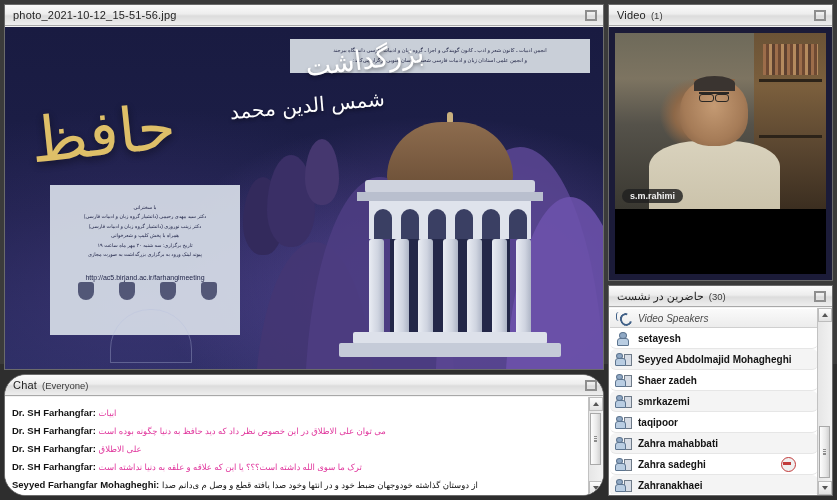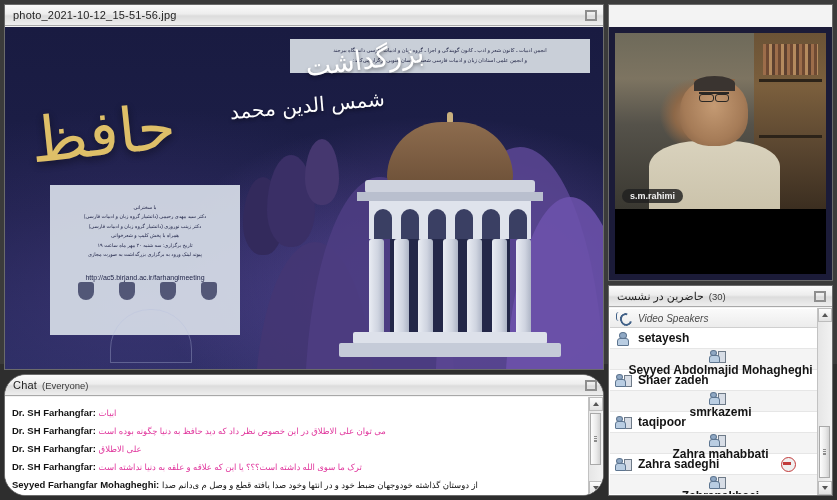--- a/index.html
+++ b/index.html
@@ -364,26 +364,27 @@
     border-bottom: 1px solid #cfcfcf;
     font-size: 10px;
     font-style: italic;
     color: #4a4a4a;
   }
   .att-row {
     display: flex; align-items: center;
     height: 20px;
     padding-left: 6px;
     border-bottom: 1px solid #e6e6e6;
-    font-size: 12px;
+    font-size: 10px;
     color: #141414;
     position: relative;
     font-weight: bold;
-  }
-  .att-row.alt { background: #f4f4f4; flex-direction: column; }
+    border-radius: 6px;
+  }
+  .att-row.alt { background: #f4f4f4; }
   .att-row .nm { margin-left: 7px; white-space: nowrap; }
 
   
   .ic { width: 15px; height: 14px; position: relative; flex: 0 0 auto; }
   .ic-user::before {
     content: ""; position: absolute; left: 3px; top: 1px;
     width: 6px; height: 5px; border-radius: 50%;
     background: #8fa8c4; border: 1px solid #5d7590;
   }
   .ic-user::after {
@@ -583,20 +584,30 @@
         </div>
       <div class="vscroll">
         <div class="btn up"></div>
         <div class="thumb" style="top:16px;height:52px;"></div>
         <div class="btn down"></div>
       </div>
     </div>
   </div>
 
   <div class="pod" id="video-pod">
+    <div class="pod-header">
+      <span class="pod-title">Video</span>
+      <span class="pod-sub">(1)</span>
+      <div class="expand-icon">
+        <span class="tl"></span>
+          <span class="tr"></span>
+          <span class="bl"></span>
+          <span class="br"></span>
+      </div>
+    </div>
     <div class="pod-body" id="video-body">
       <div class="video-frame">
         <div class="video-feed">
           <div class="vf-shelf"></div>
           <div class="vf-books"></div>
           <div class="vf-person">
             <div class="vf-body"></div>
             <div class="vf-collar"></div>
             <div class="vf-head">
               <div class="vf-hair"></div>

